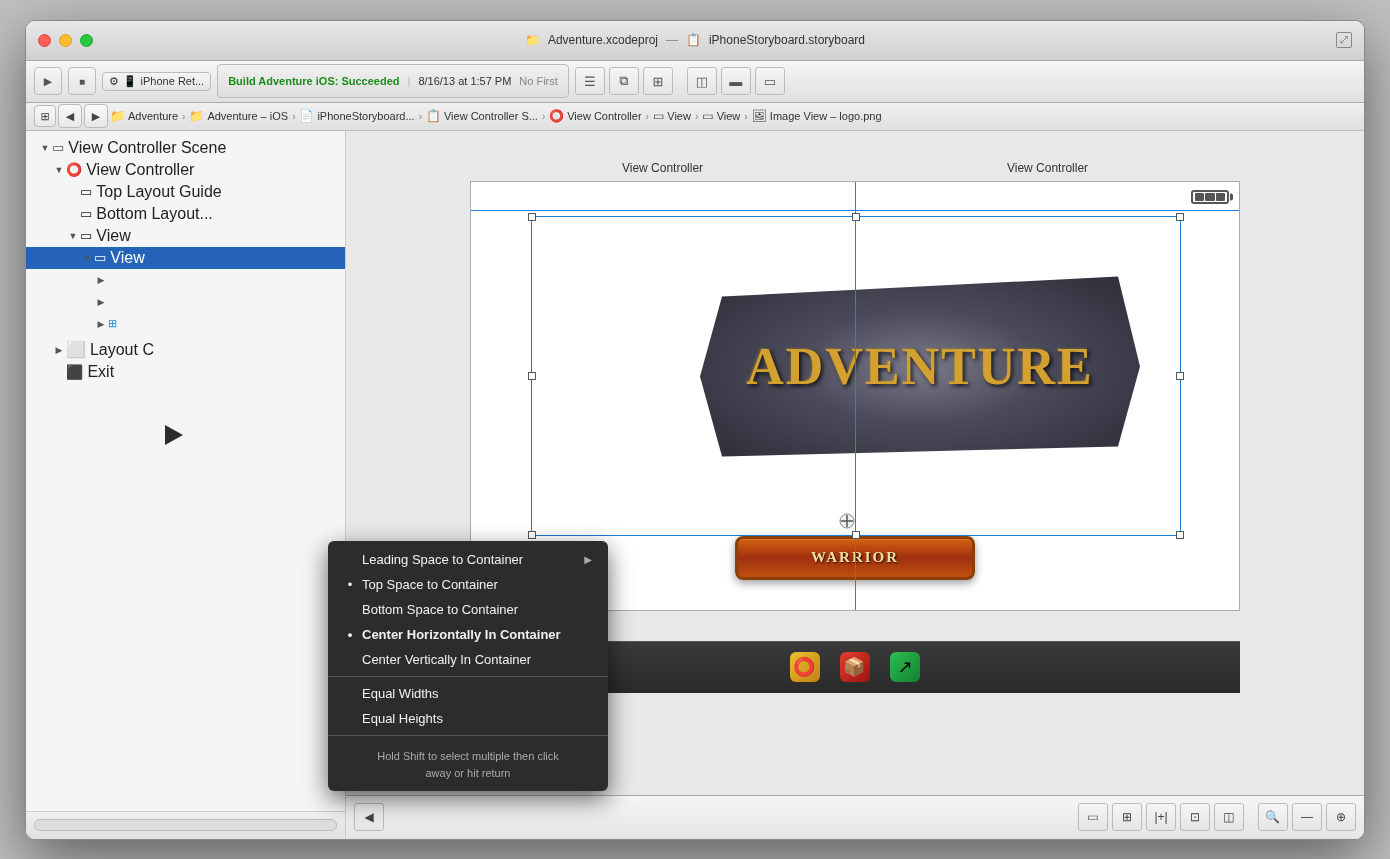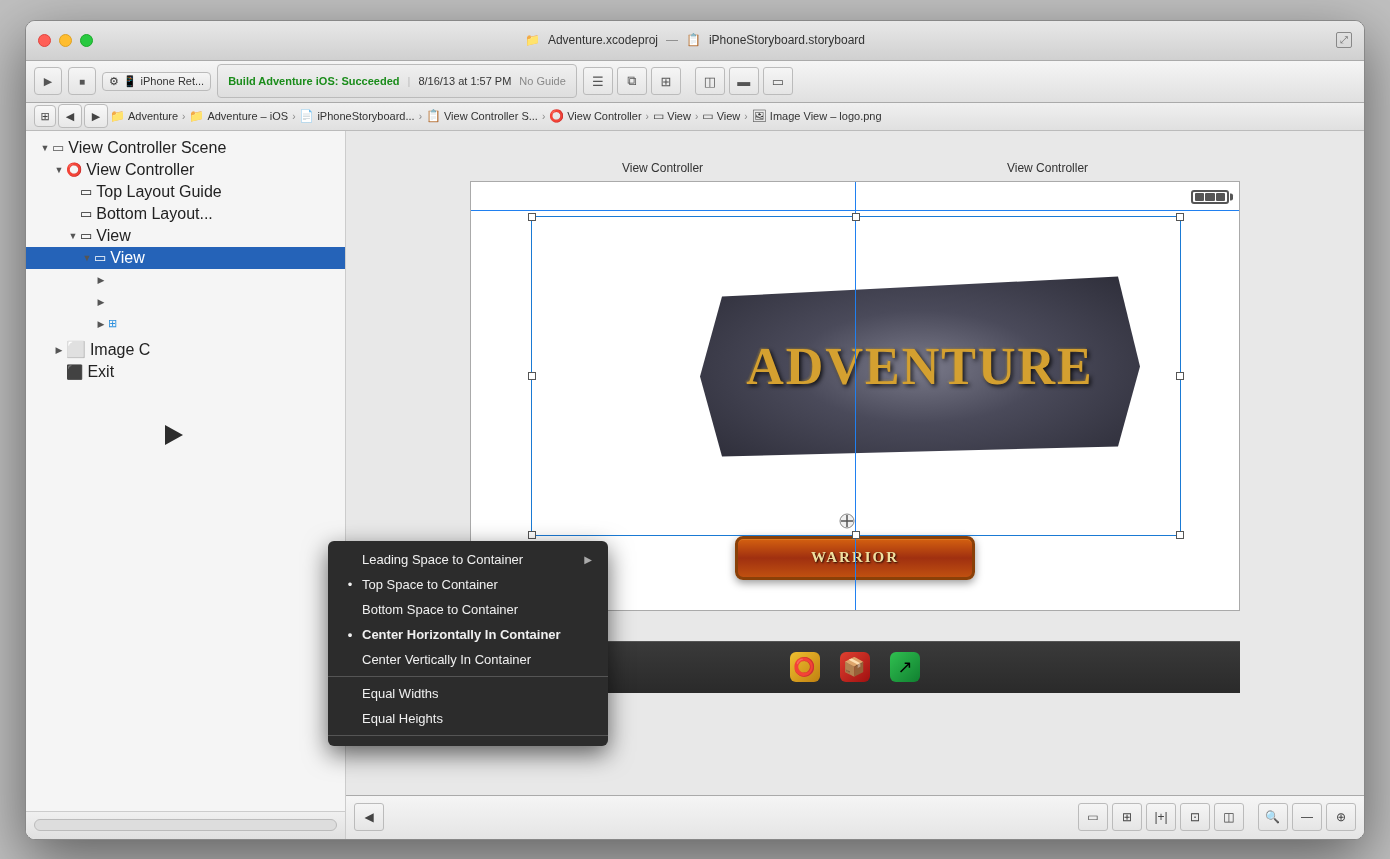--- a/index.html
+++ b/index.html
@@ -502,21 +502,21 @@
     </div>
     <div class="scheme-selector">
       <span>⚙</span>
       <span>📱</span>
       <span>iPhone Ret...</span>
     </div>
     <div class="toolbar-build-info">
       <span class="build-success">Build Adventure iOS: Succeeded</span>
       <span class="build-sep">|</span>
       <span>8/16/13 at 1:57 PM</span>
-      <span class="build-issues">No Guide</span>
+      <span class="build-issues">No First</span>
     </div>
     <div class="toolbar-right-btns">
       <div class="toolbar-icon-btn">☰</div>
       <div class="toolbar-icon-btn">⧉</div>
       <div class="toolbar-icon-btn">⊞</div>
       <div style="width:6px"></div>
       <div class="toolbar-icon-btn">◫</div>
       <div class="toolbar-icon-btn">▬</div>
       <div class="toolbar-icon-btn">▭</div>
     </div>
@@ -620,21 +620,21 @@
         </div>
         <div class="tree-item tree-indent-5">
           <span class="tree-arrow">▶</span>
           <span class="tree-icon" style="color:#2a8fdd;font-size:11px;">⊞</span>
           <span class="tree-label"></span>
         </div>
 
         <div class="tree-item tree-indent-2" style="margin-top:4px;">
           <span class="tree-arrow">▶</span>
           <span class="tree-icon" style="color:#e84c3d;font-size:16px;">⬜</span>
-          <span class="tree-label">Image C</span>
+          <span class="tree-label">Layout C</span>
         </div>
 
         <div class="tree-item tree-indent-2">
           <span class="tree-arrow"></span>
           <span class="tree-icon" style="color:#2ecc71;font-size:14px;">⬛</span>
           <span class="tree-label">Exit</span>
         </div>
       </div>
       <div class="sidebar-footer">
         <div class="sidebar-scroll"></div>
@@ -745,17 +745,20 @@
       <div class="menu-divider"></div>
       <div class="menu-item">
         <span class="menu-bullet"> </span>
         <span>Equal Widths</span>
       </div>
       <div class="menu-item">
         <span class="menu-bullet"> </span>
         <span>Equal Heights</span>
       </div>
       <div class="menu-divider"></div>
+      <div class="menu-hint">
+        Hold Shift to select multiple then click<br>away or hit return
+      </div>
     </div>
 
     <div style="position:absolute;right:-18px;top:140px;width:0;height:0;border-top:10px solid transparent;border-bottom:10px solid transparent;border-left:18px solid #2c2c2c;"></div>
   </div>
 </div>
 
 </body></html>

